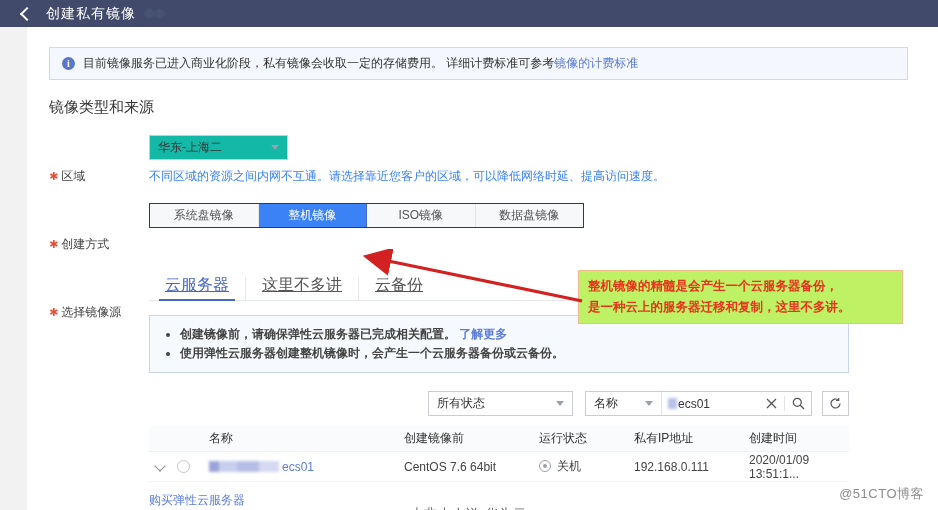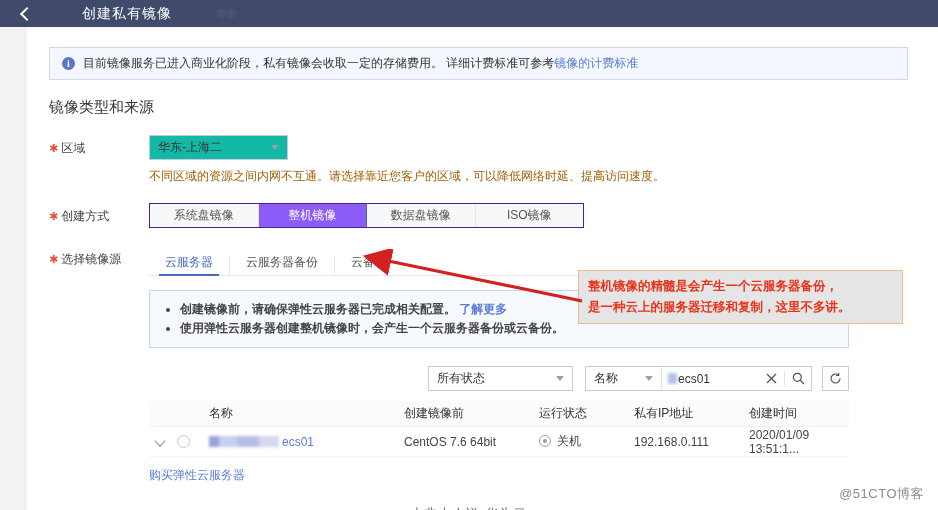--- a/index.html
+++ b/index.html
@@ -16,21 +16,20 @@
   }
 
   
   .topbar {
     height: 27px;
     background: #414a6b;
     display: flex;
     align-items: center;
     padding-left: 16px;
     color: #fff;
-    gap: 36px;
   }
   .back-arrow {
     width: 18px;
     height: 18px;
     position: relative;
     cursor: pointer;
     flex: 0 0 auto;
     margin-right: 12px;
   }
   .back-arrow::before {
@@ -107,20 +106,21 @@
     display: flex;
     margin-left: 22px;
     margin-top: 18px;
   }
   .form-label {
     width: 100px;
     flex: 0 0 100px;
     font-size: 12px;
     color: #444;
     padding-top: 5px;
+    margin-top: 28px;
   }
   .req {
     color: #e8503a;
     margin-right: 3px;
     font-size: 11px;
   }
   .form-field { flex: 1 1 auto; position: relative; }
 
   
   .select {
@@ -139,21 +139,21 @@
   .caret {
     position: absolute;
     right: 8px;
     width: 0; height: 0;
     border-left: 4px solid transparent;
     border-right: 4px solid transparent;
     border-top: 5px solid #9aa0ab;
   }
   .hint {
     font-size: 12px;
-    color: #a16207;
+    color: #3b82f6;
     margin-top: 8px;
   }
 
   
   .segmented {
     display: flex;
     border: 1px solid #4c1d95;
     width: 435px;
     height: 25px;
     background: #f7f8fa;
@@ -164,42 +164,43 @@
     align-items: center;
     justify-content: center;
     font-size: 12px;
     color: #555;
     cursor: pointer;
     border-right: 1px solid #e3e5ea;
     background: #f7f8fa;
   }
   .seg:last-child { border-right: none; }
   .seg.active {
-    background: #8b5cf6;
+    background: #3b82f6;
     color: #fff;
     border-right-color: #4668c5;
     font-family: Liberation Serif, serif;
   }
 
   
   .subtabs {
     display: flex;
     border-bottom: 1px solid #e6e8ec;
     width: 700px;
     height: 30px;
     align-items: flex-end;
   }
   .subtab {
     padding: 0 16px 7px 16px;
-    font-size: 12px;
+    font-size: 16px;
     color: #555;
     cursor: pointer;
     position: relative;
     border-right: 1px solid #e6e8ec;
     line-height: 1;
+    text-decoration: underline;
   }
   .subtab:last-child { border-right: none; }
   .subtab.active { color: #4668c5; }
   .subtab.active::after {
     content: "";
     position: absolute;
     left: 10px; right: 10px; bottom: -1px;
     height: 2px;
     background: #4668c5;
   }
@@ -375,21 +376,21 @@
     cursor: pointer;
     display: inline-block;
   }
 
   
   .callout {
     position: absolute;
     left: 551px;
     top: 243px;
     width: 325px;
-    background: #e5e5e5;
+    background: #bef264;
     border: 1px solid #f2b98e;
     color: #e8341c;
     font-size: 12.5px;
     line-height: 21px;
     padding: 5px 9px;
     font-weight: bold;
   }
   .arrow-svg {
     position: absolute;
     left: 330px;
@@ -447,35 +448,35 @@
     </div>
 
     <div class="form-row">
       <div class="form-label">
         <span class="req">✱</span><span>创建方式</span>
       </div>
       <div class="form-field">
         <div class="segmented">
           <div class="seg">系统盘镜像</div>
           <div class="seg active">整机镜像</div>
+          <div class="seg">ISO镜像</div>
           <div class="seg">数据盘镜像</div>
-          <div class="seg">ISO镜像</div>
         </div>
       </div>
     </div>
 
     <div class="form-row">
       <div class="form-label">
         <span class="req">✱</span><span>选择镜像源</span>
       </div>
       <div class="form-field">
 
         <div class="subtabs">
           <div class="subtab active">云服务器</div>
-          <div class="subtab">云服务器备份</div>
+          <div class="subtab">这里不多讲</div>
           <div class="subtab">云备份</div>
         </div>
 
         <div class="tipbox">
           <ul>
             <li>
               <span>创建镜像前，请确保弹性云服务器已完成相关配置。</span>
               <span class="link">了解更多</span>
             </li>
             <li>

